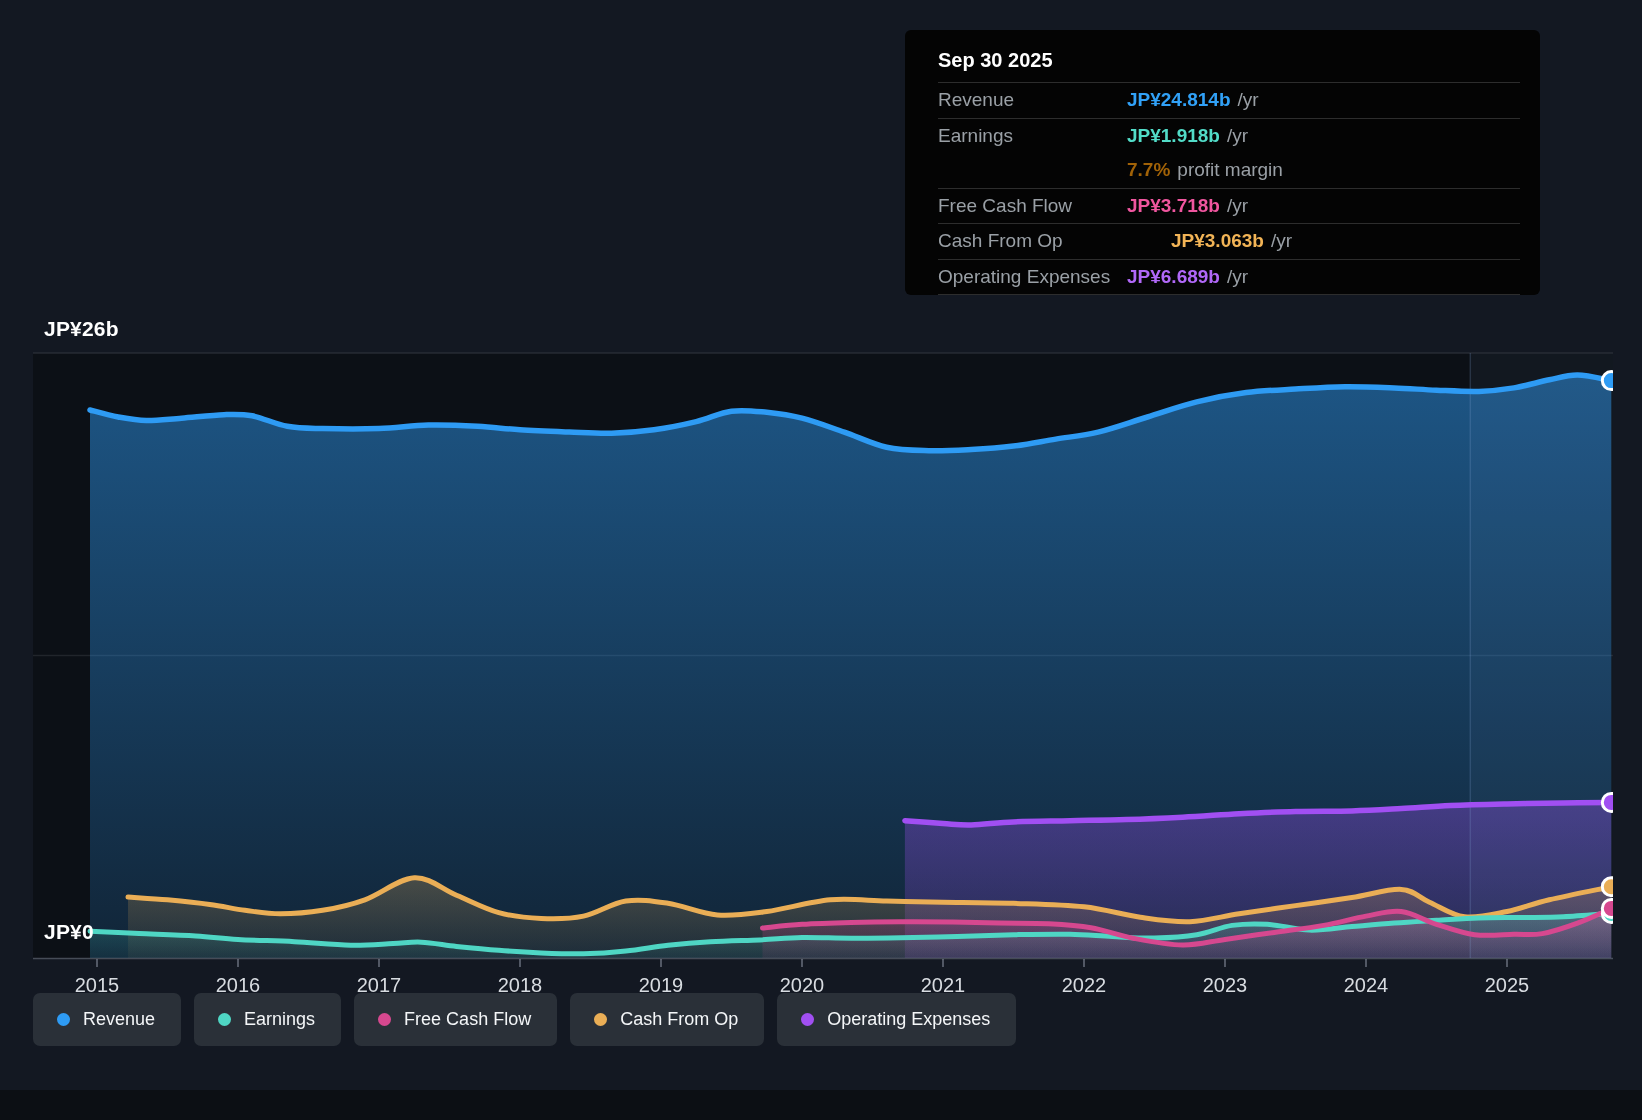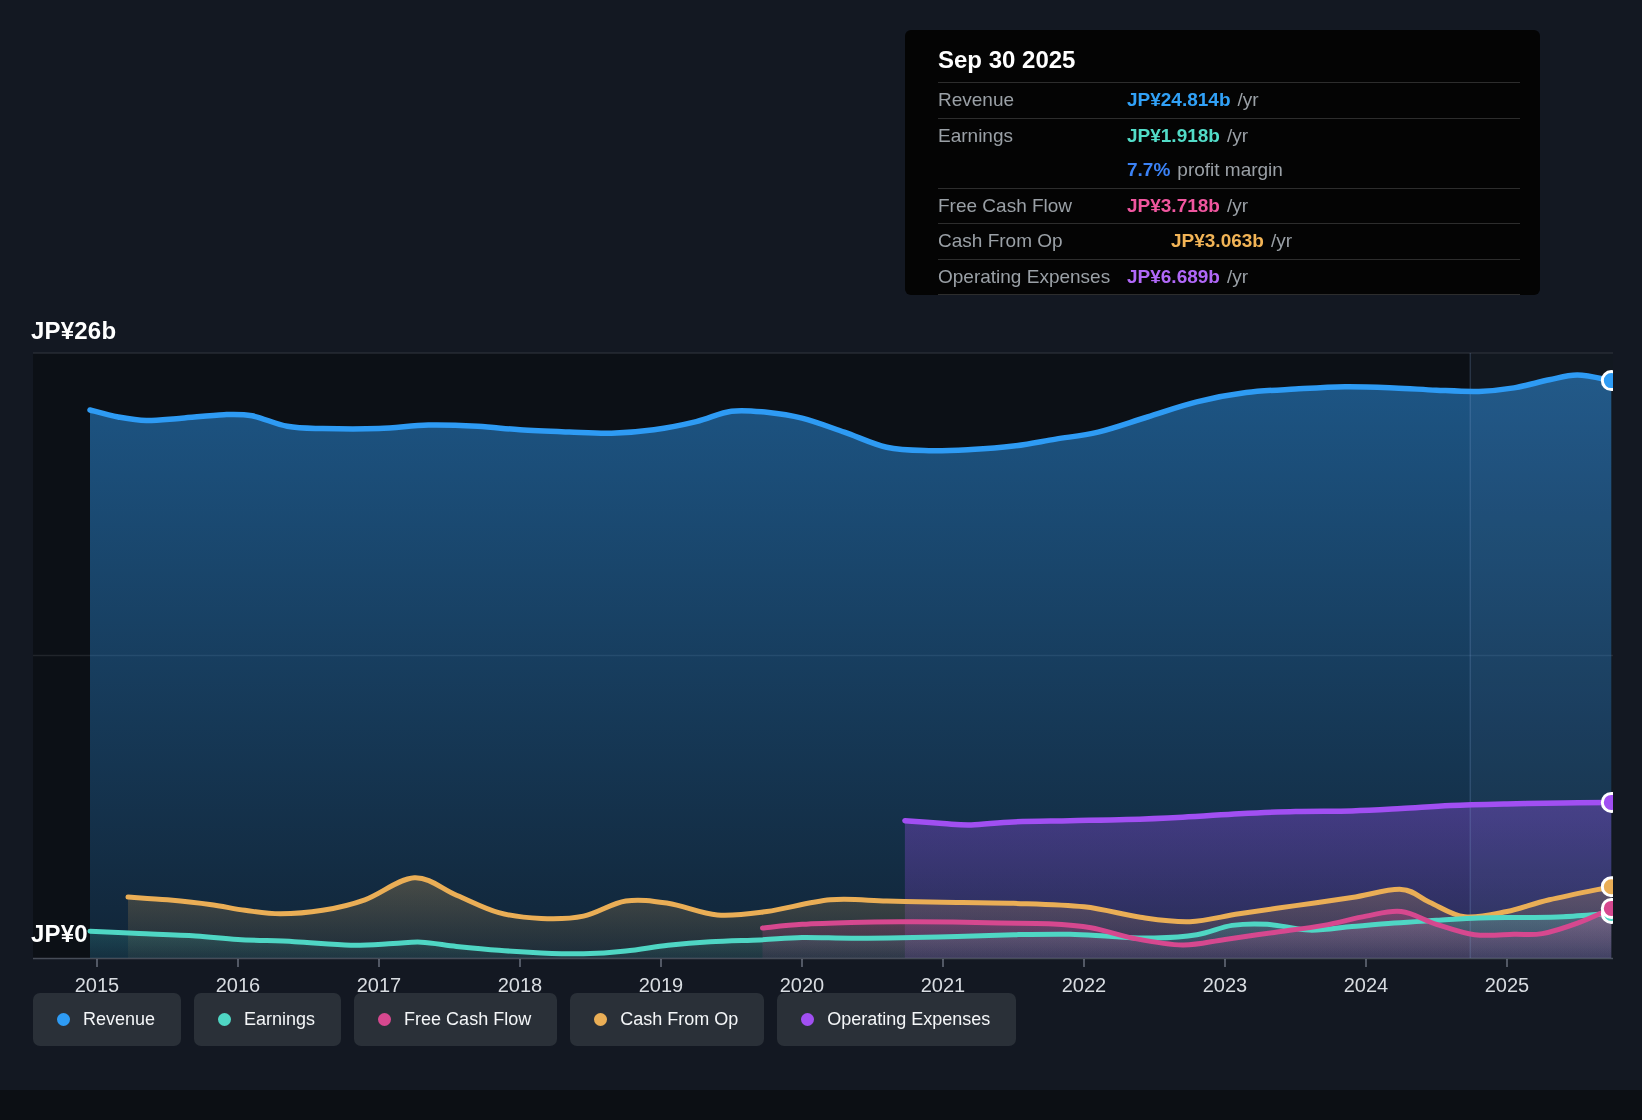--- a/index.html
+++ b/index.html
@@ -1,33 +1,33 @@
 <!DOCTYPE html>
 <html><head>
 <meta charset="utf-8">
 <style>
   html,body{margin:0;padding:0;background:#131822;}
   .stage{position:relative;width:1642px;height:1120px;background:#131822;overflow:hidden;
          font-family:"Liberation Sans",sans-serif;}
   svg{position:absolute;left:0;top:0;}
   
-  .ylab{position:absolute;left:31px;color:#ffffff;font-size:24px;font-weight:700;letter-spacing:.2px;}
+  .ylab{position:absolute;left:44px;color:#ffffff;font-size:21px;font-weight:700;letter-spacing:.2px;}
   .ylab.top{top:317px;}
   .ylab.zero{top:920px;}
   
   .tooltip{position:absolute;left:905px;top:30px;width:635px;height:265px;background:#040404;
            border-radius:6px;box-sizing:border-box;padding:8px 20px 0 33px;z-index:5;}
-  .tt-title{color:#ffffff;font-size:24px;font-weight:700;height:44px;display:flex;align-items:center;
+  .tt-title{color:#ffffff;font-size:20px;font-weight:700;height:44px;display:flex;align-items:center;
             border-bottom:1px solid #2d2d2d;}
   .tt-row{display:flex;align-items:center;height:34.5px;font-size:19px;border-bottom:1px solid #2d2d2d;}
   .tt-row.no-line{border-bottom:none;}
   .tt-label{width:189px;color:#9aa0a6;flex:none;}
   .tt-value{font-weight:700;}
   .tt-unit{color:#9aa0a6;font-weight:400;margin-left:7px;}
-  .tt-white{color:#3b82f6;font-weight:700;}
+  .tt-white{color:#a16207;font-weight:700;}
   
   .legend{position:absolute;left:33px;top:993px;display:flex;gap:13px;z-index:4;}
   .pill{height:53px;background:#2a3038;border-radius:7px;display:flex;align-items:center;
         padding:0 26px 0 24px;gap:13px;cursor:pointer;}
   .dot{width:13px;height:13px;border-radius:50%;flex:none;}
   .pill-label{color:#f4f6f8;font-size:18px;font-weight:500;white-space:nowrap;}
   .bottom-strip{position:absolute;left:0;top:1090px;width:1642px;height:30px;background:#0c0f14;}
 </style>
 </head>
 <body>

